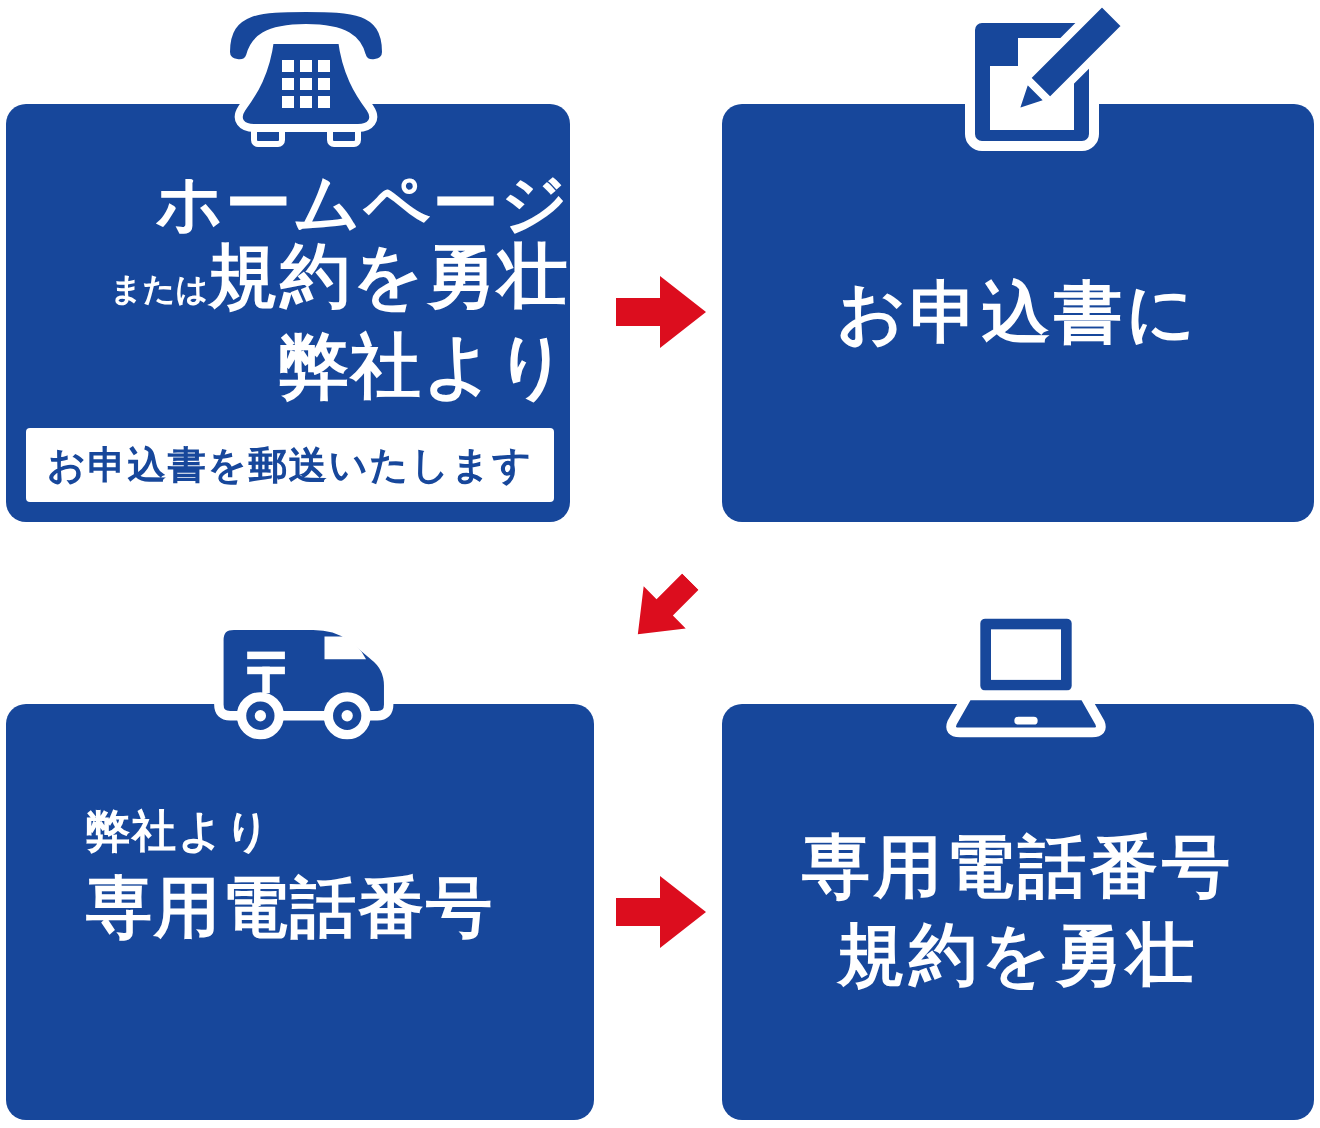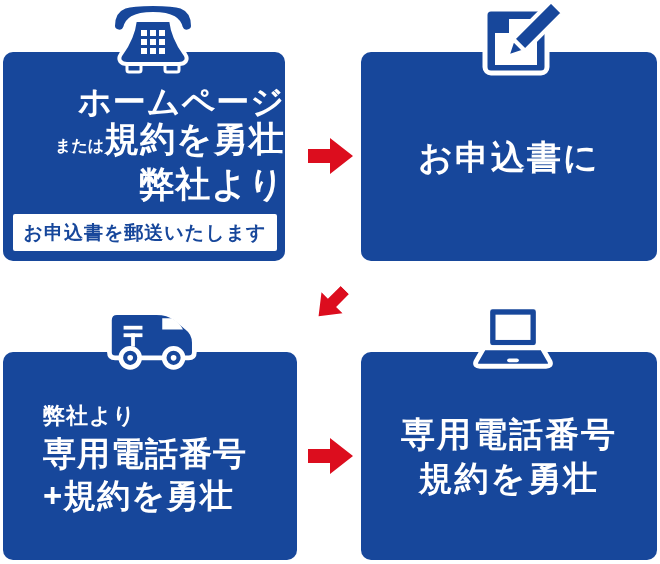--- a/index.html
+++ b/index.html
@@ -68,21 +68,20 @@
     </div>
   </section>
 
   <section class="box" id="box2">
     <div class="big-line">お申込書に</div>
   </section>
 
   <section class="box" id="box3">
     <div class="small-line">弊社より</div>
     <div class="left-big">専用電話番号</div>
-    <div class="left-big">+規約を勇壮</div>
   </section>
 
   <section class="box" id="box4">
     <div class="big-line">専用電話番号</div>
     <div class="big-line">規約を勇壮</div>
   </section>
 
   <div class="icon" id="phone-icon">
     <svg width="100" height="76" viewBox="0 0 100 76">
       <path d="M10,24 C10,2 28,2 50,2 C72,2 90,2 90,24 C90,30 80,32 78,26 C76,18 70,12 50,12 C30,12 24,18 22,26 C20,32 10,30 10,24 Z" fill="#17479b" stroke="#ffffff" stroke-width="4" stroke-linejoin="round"></path>

